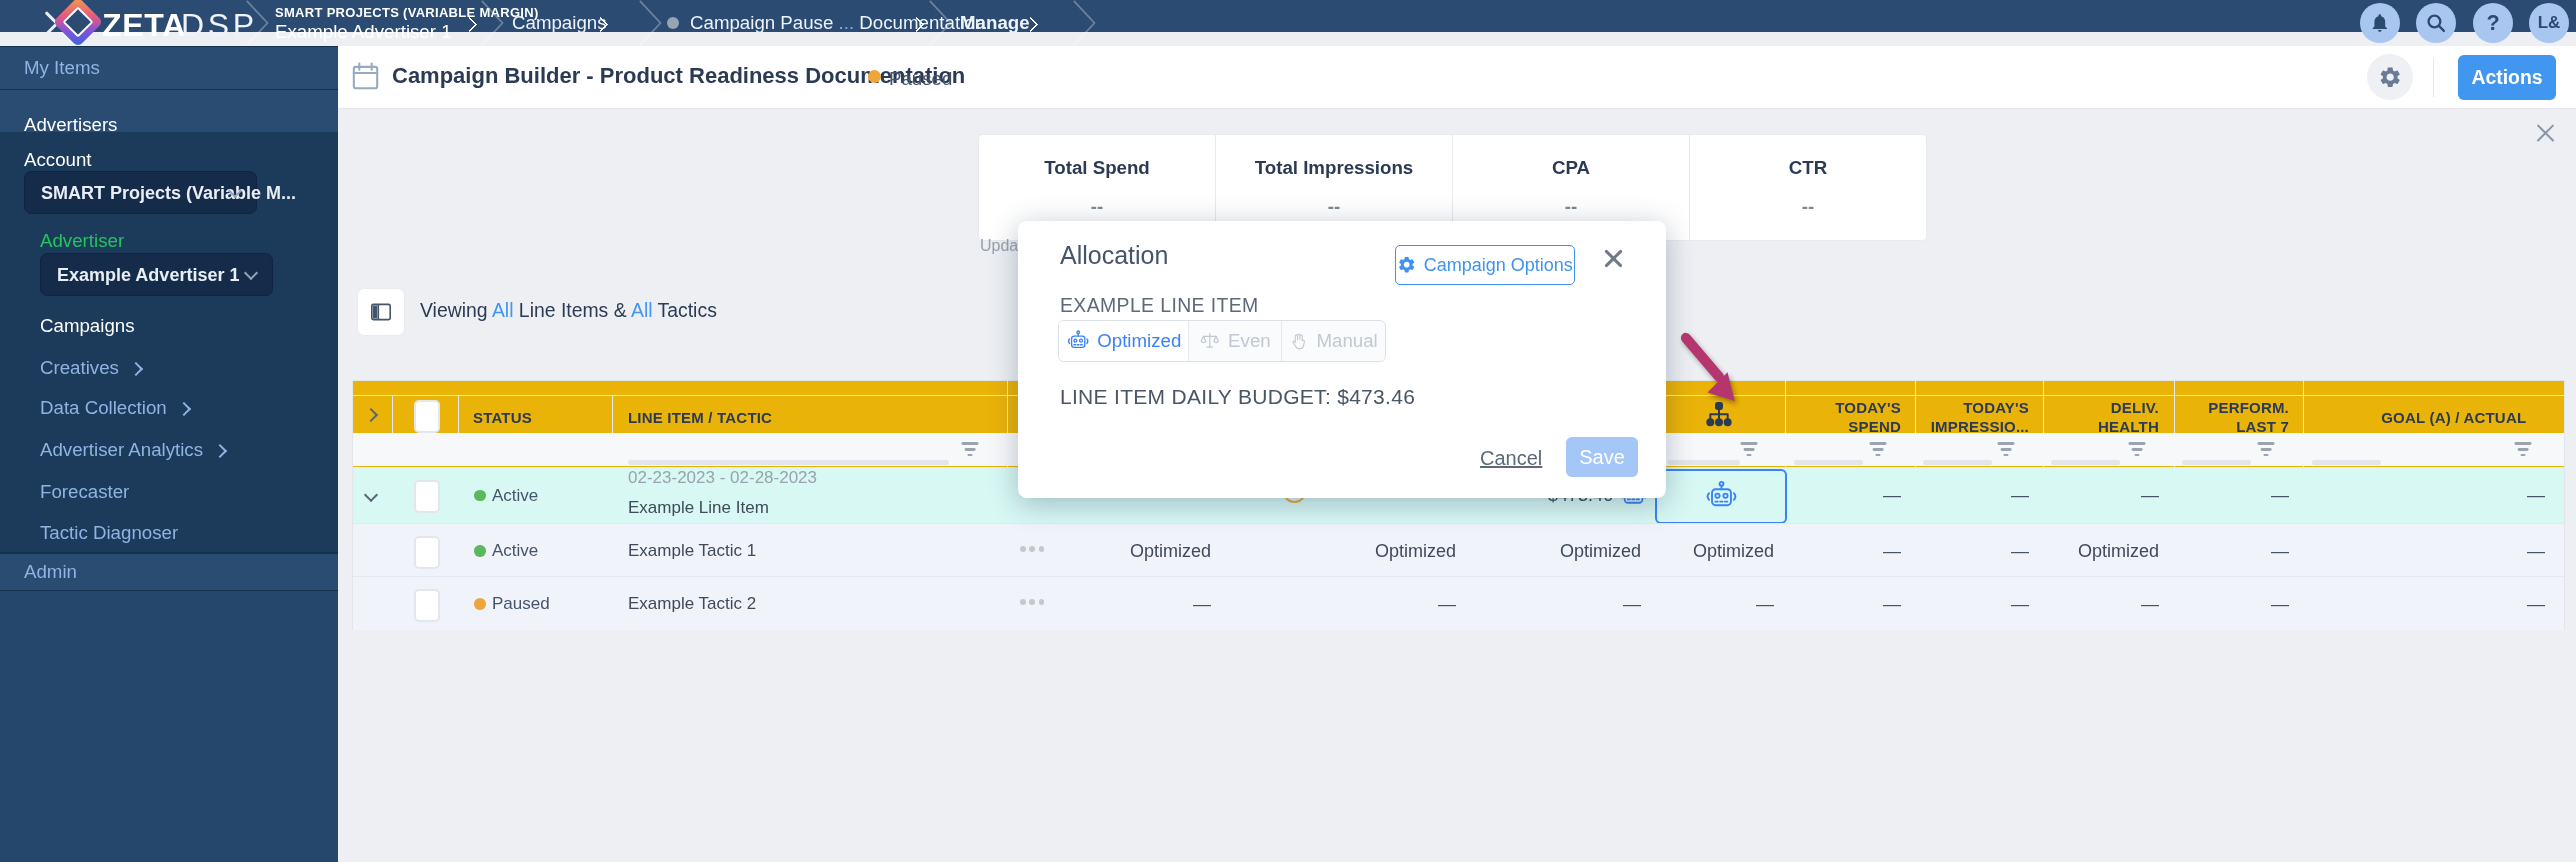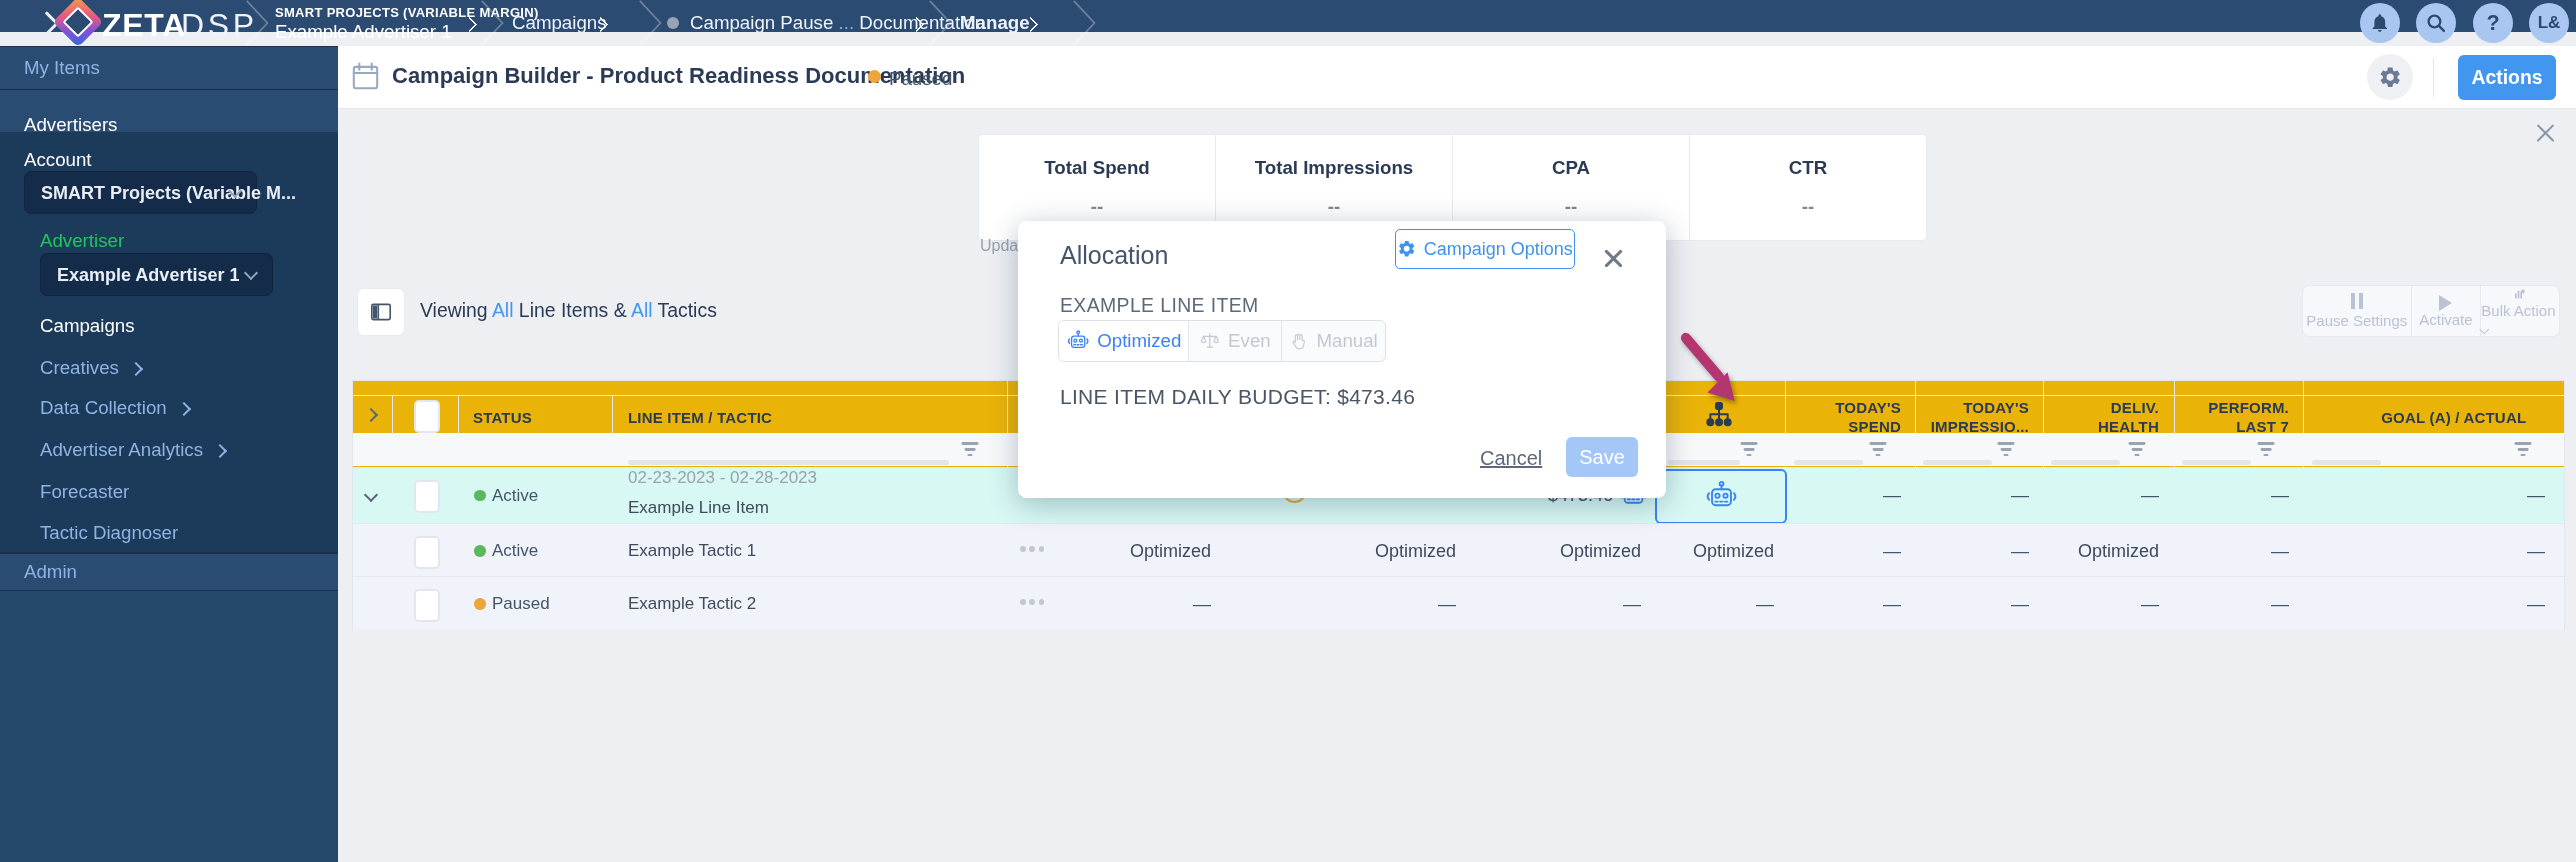--- a/index.html
+++ b/index.html
@@ -84,21 +84,21 @@
   .filter-icon i:nth-child(1){top:0;width:17px;} .filter-icon i:nth-child(2){top:5.8px;width:10.8px;}
   .filter-icon i:nth-child(3){top:11.5px;width:5px;}
   .minibar{position:absolute;height:5px;background:#e2e6eb;border-radius:2.9px;}
   .alloc-sel{position:absolute;left:1302px;top:1.4px;width:128px;height:51px;border:2.2px solid #3b82f6;border-radius:5.8px;
              display:flex;align-items:center;justify-content:center;cursor:pointer;}
   .ring{position:absolute;width:18.7px;height:18.7px;border:2.9px solid #e8a83e;border-radius:50%;}
   
   .modal{position:absolute;left:1018px;top:221px;width:648px;height:277px;background:#fff;border-radius:8.6px;
          box-shadow:0 5.8px 29px rgba(30,50,80,.30);z-index:50;}
   .modal-title{position:absolute;left:42px;top:20px;font-size:25px;color:#44546a;font-weight:500;}
-  .copt-btn{position:absolute;left:377px;top:8px;width:178px;height:38px;border:1.4px solid #3f92f0;border-radius:5px;
+  .copt-btn{position:absolute;left:377px;top:24px;width:178px;height:38px;border:1.4px solid #3f92f0;border-radius:5px;
             display:flex;align-items:center;justify-content:center;gap:7.2px;color:#3f92f0;font-size:18px;font-weight:500;cursor:pointer;}
   .modal-x{position:absolute;left:584px;top:26px;width:23px;height:23px;cursor:pointer;}
   .modal-x:before,.modal-x:after{content:"";position:absolute;left:0;top:10px;width:23px;height:2.9px;background:#6f7988;border-radius:1.4px;}
   .modal-x:before{transform:rotate(45deg);} .modal-x:after{transform:rotate(-45deg);}
   .modal-sub{position:absolute;left:42px;top:73px;font-size:19.4px;color:#5d6878;letter-spacing:0.4px;}
   .seg-wrap{position:absolute;left:40px;top:99px;width:326px;height:40px;border:0.7px solid #dde1e7;border-radius:5.8px;
             background:#fafbfd;display:flex;overflow:hidden;}
   .seg{display:flex;align-items:center;justify-content:center;gap:7.2px;font-size:18.7px;cursor:pointer;color:#c2c8d1;}
   .seg + .seg{border-left:0.7px solid #e4e7ec;}
   .seg.sel{background:#ffffff;color:#3b82f6;font-weight:500;}
@@ -329,36 +329,20 @@
         <use href="#i-columns"></use>
       </svg>
     </div>
   <div class="viewing">
     <span>Viewing</span>
     <span class="all">All</span>
     <span>Line Items &amp;</span>
     <span class="all">All</span>
     <span>Tactics</span>
   </div>
-  <div class="bulk-group">
-    <div class="bulk-cell" style="width:108px">
-      <span class="pauseicon"><i></i><i></i></span>
-      <span>Pause Settings</span>
-    </div>
-    <div class="bulk-cell" style="width:69px">
-      <span class="playicon"></span>
-      <span>Activate</span>
-    </div>
-    <div class="bulk-cell" style="width:78px">
-      <svg class="icon" width="18.7" height="18.7" viewBox="0 0 26 22">
-          <use href="#i-bulk"></use>
-        </svg>
-      <span><span>Bulk Action</span> <span class="chev chev-d" style="width:5.8px;height:5.8px;border-width:1.4px;color:#b9c3d4"></span></span>
-    </div>
-  </div>
 
   <div class="table">
 
     <div class="hline" style="left:0;top:14.4px;width:2211px"></div>
     <div class="hline" style="left:0;top:52px;width:2211px"></div>
     <div class="hline" style="left:0;top:86px;width:2211px"></div>
     <div class="vline" style="left:39px;top:14.4px;height:71px"></div>
     <div class="vline" style="left:105px;top:14.4px;height:71px"></div>
     <div class="vline" style="left:259px;top:14.4px;height:71px"></div>
     <div class="vline" style="left:654px;top:0;height:86px"></div>

